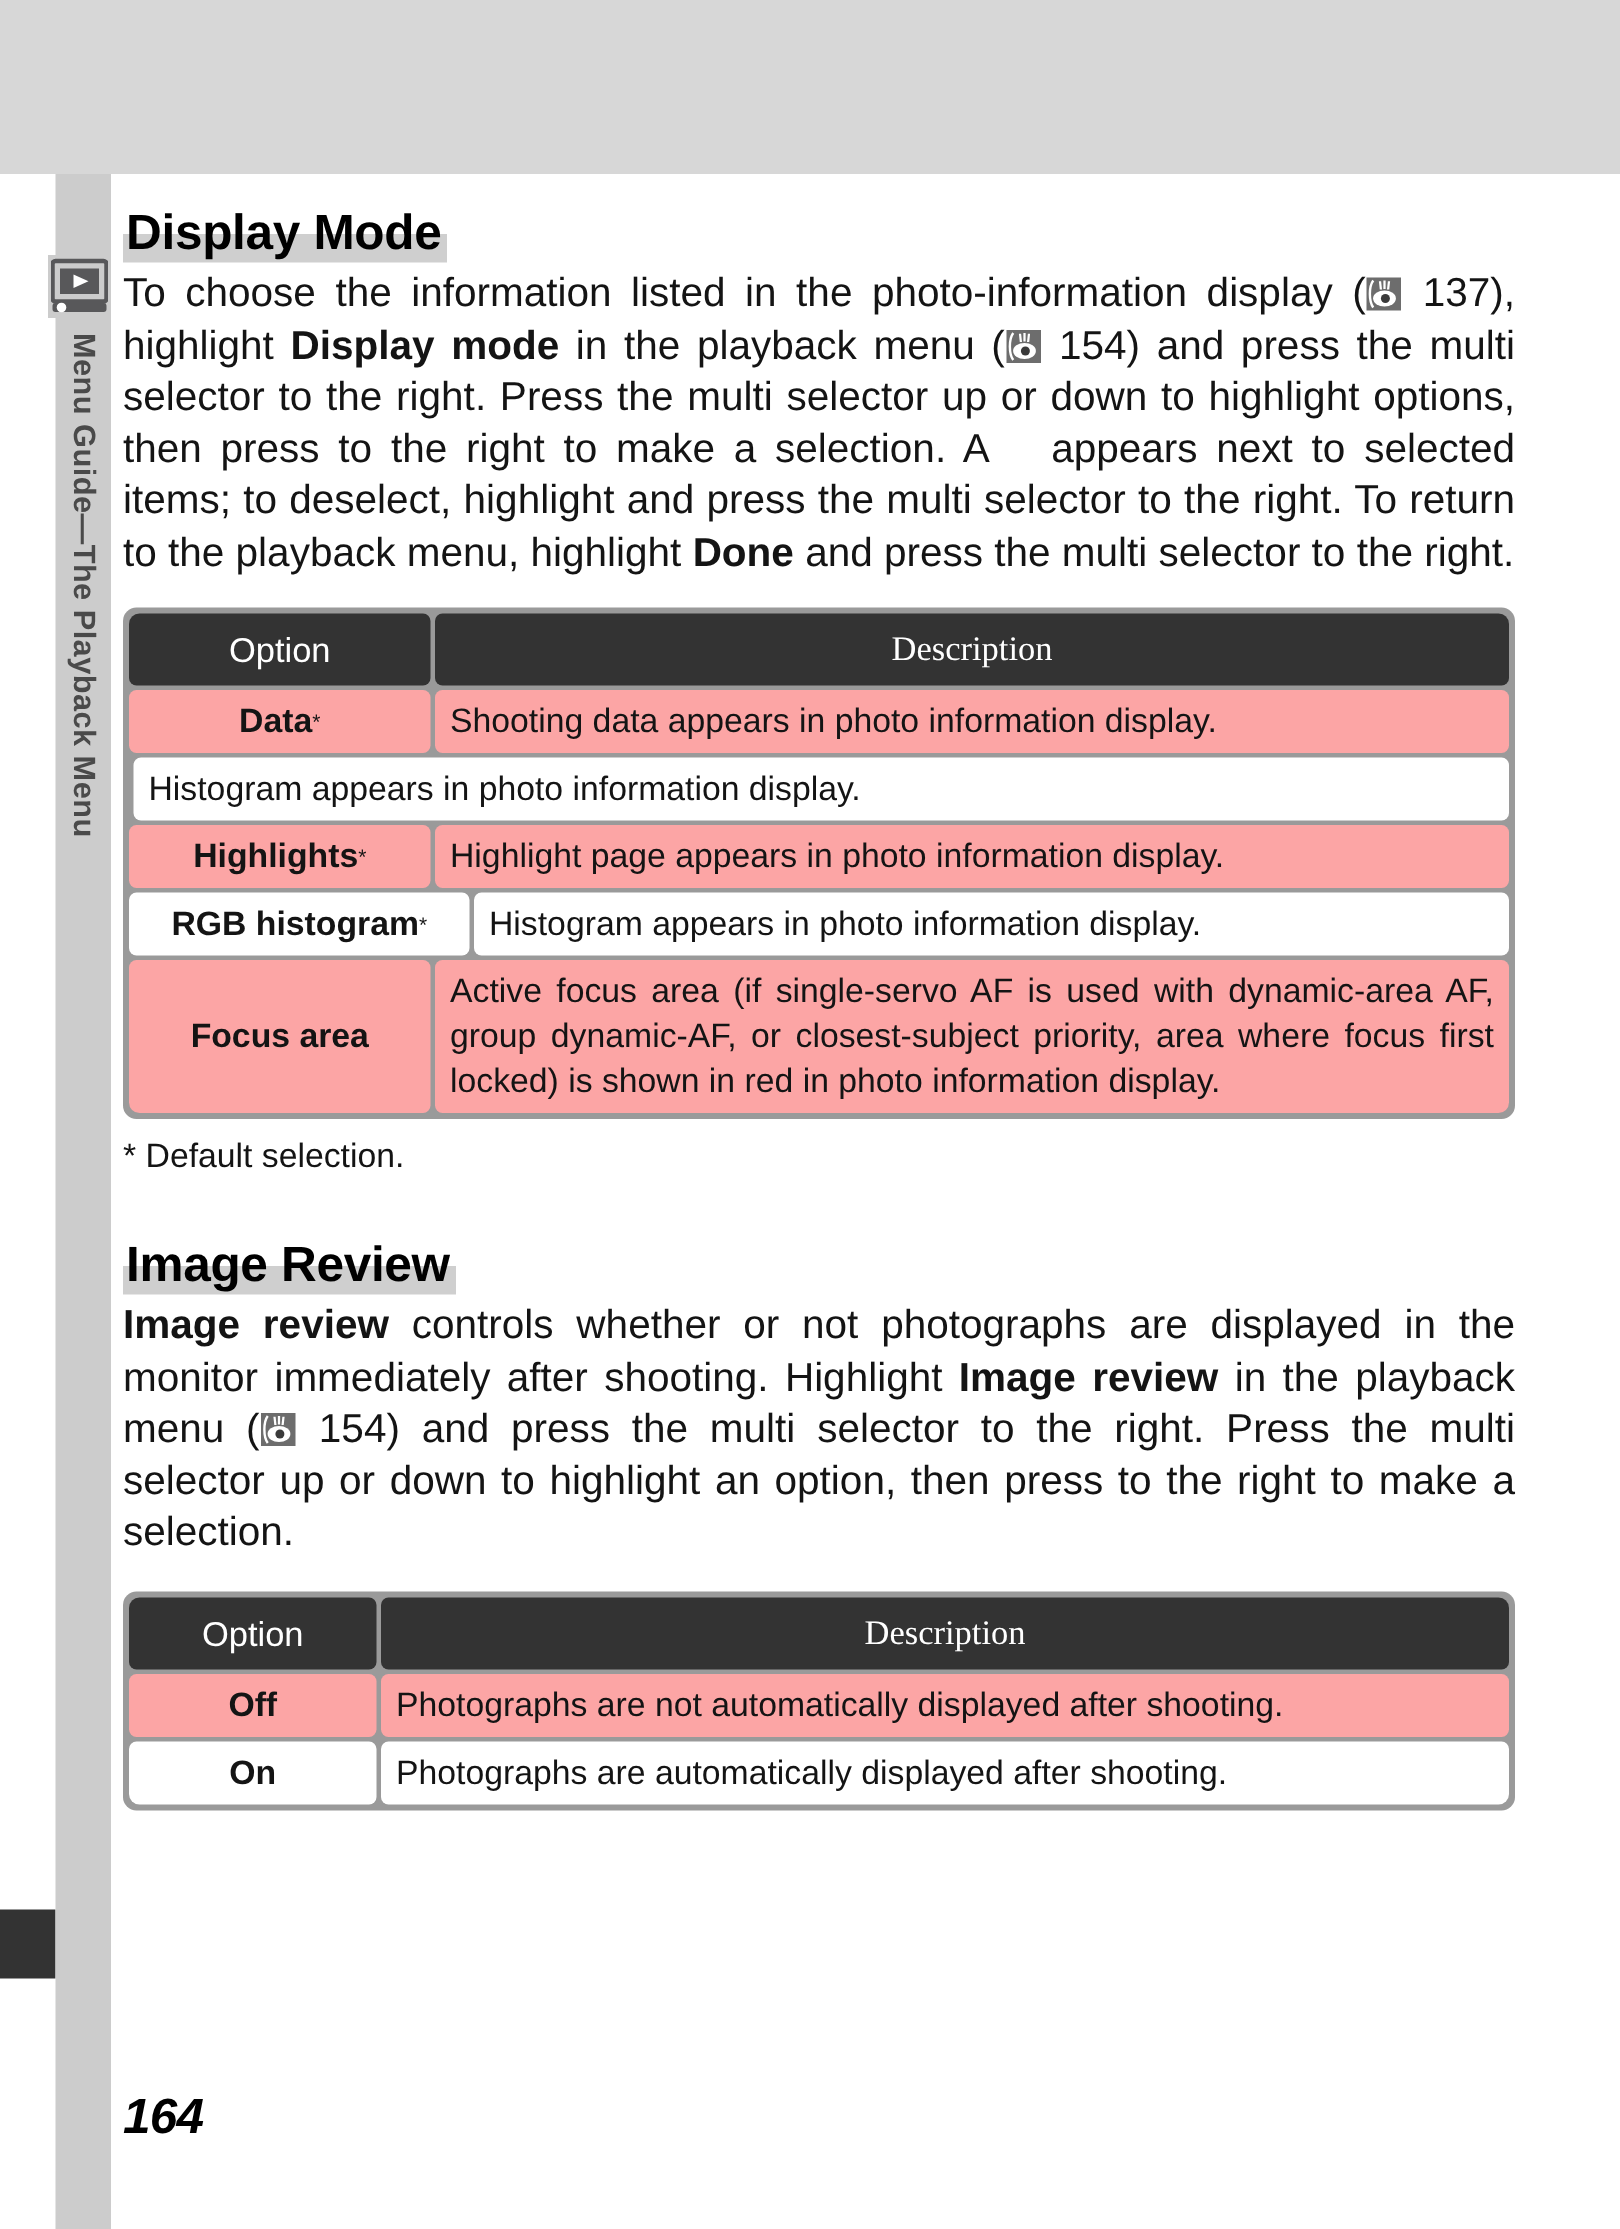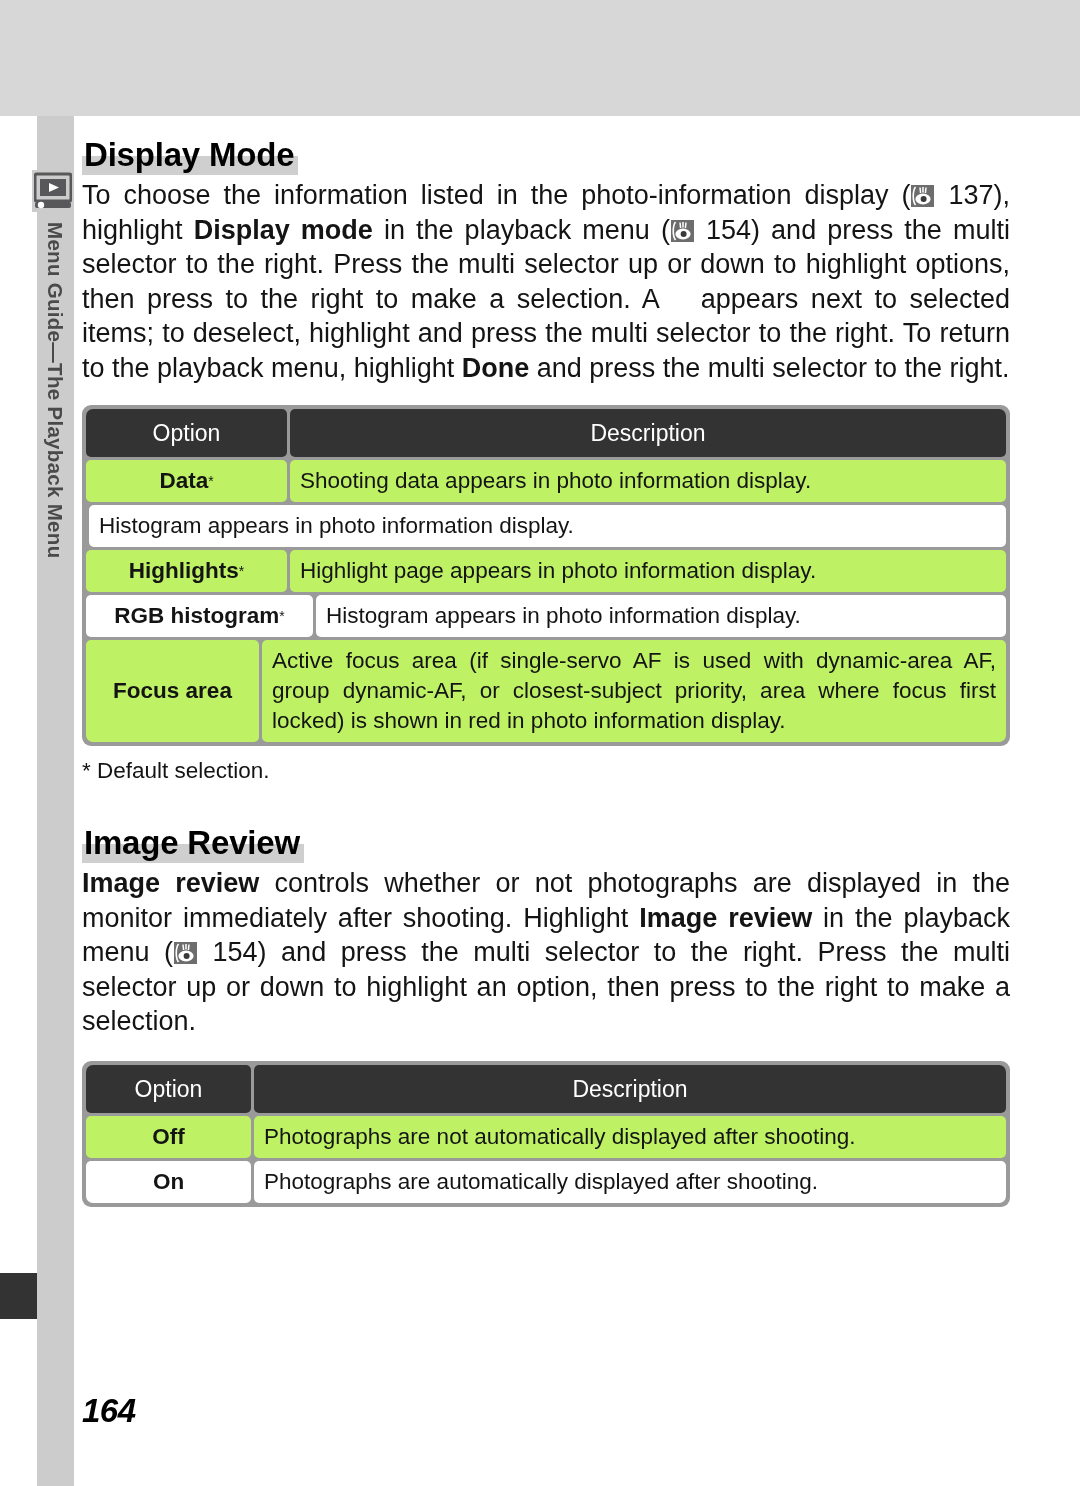--- a/index.html
+++ b/index.html
@@ -148,26 +148,26 @@
   .trow.hdr .tcell {
     background: #333333;
     color: #ffffff;
     font-weight: normal;
     padding-top: 9px; padding-bottom: 9px;
     font-size: 23px;
   }
   .trow.hdr .tcell.opt { border-radius: 7px 0 0 0; }
   .trow.hdr .tcell.desc { border-radius: 0 7px 0 0; text-align: center; }
   
-  .trow.shade .tcell { background: #bef264; }
+  .trow.shade .tcell { background: #fca5a5; }
   .trow.plain .tcell { background: #ffffff; }
   .trow .tcell.opt  { border-radius: 5px; }
   .trow .tcell.desc { border-radius: 5px; }
   .trow.hdr .tcell.opt  { border-radius: 7px 5px 5px 5px; }
-  .trow.hdr .tcell.desc { border-radius: 5px 7px 5px 5px; }
+  .trow.hdr .tcell.desc { border-radius: 5px 7px 5px 5px; font-family: Liberation Serif, serif; }
   .trow.last .tcell.opt  { border-radius: 5px 5px 5px 7px; }
   .trow.last .tcell.desc { border-radius: 5px 5px 7px 5px; }
 
   .footnote {
     font-size: 22.5px;
     color: #141414;
     margin: 0;
   }
 
   
@@ -241,21 +241,21 @@
           </div>
           <div class="trow shade">
             <div class="tcell opt" style="width: 201px;">Highlights<sup style="font-size: 0.62em; font-weight: normal;">*</sup></div>
             <div class="tcell desc">Highlight page appears in photo information display.</div>
           </div>
           <div class="trow plain">
             <div class="tcell opt" style="width: 227px;">RGB histogram<sup style="font-size: 0.62em; font-weight: normal;">*</sup></div>
             <div class="tcell desc">Histogram appears in photo information display.</div>
           </div>
           <div class="trow shade last">
-            <div class="tcell opt" style="width: 173px;">Focus area</div>
+            <div class="tcell opt" style="width: 201px;">Focus area</div>
             <div class="tcell desc">Active focus area (if single-servo AF is used with dynamic-area AF, group dynamic-AF, or closest-subject priority, area where focus first locked) is shown in red in photo information display.</div>
           </div>
         </div>
 
       <p class="footnote" style="margin-top:12px;">* Default selection.</p>
     </div>
 
     <div style="height:42px"></div>
     <div>
       <h1 class="heading">

